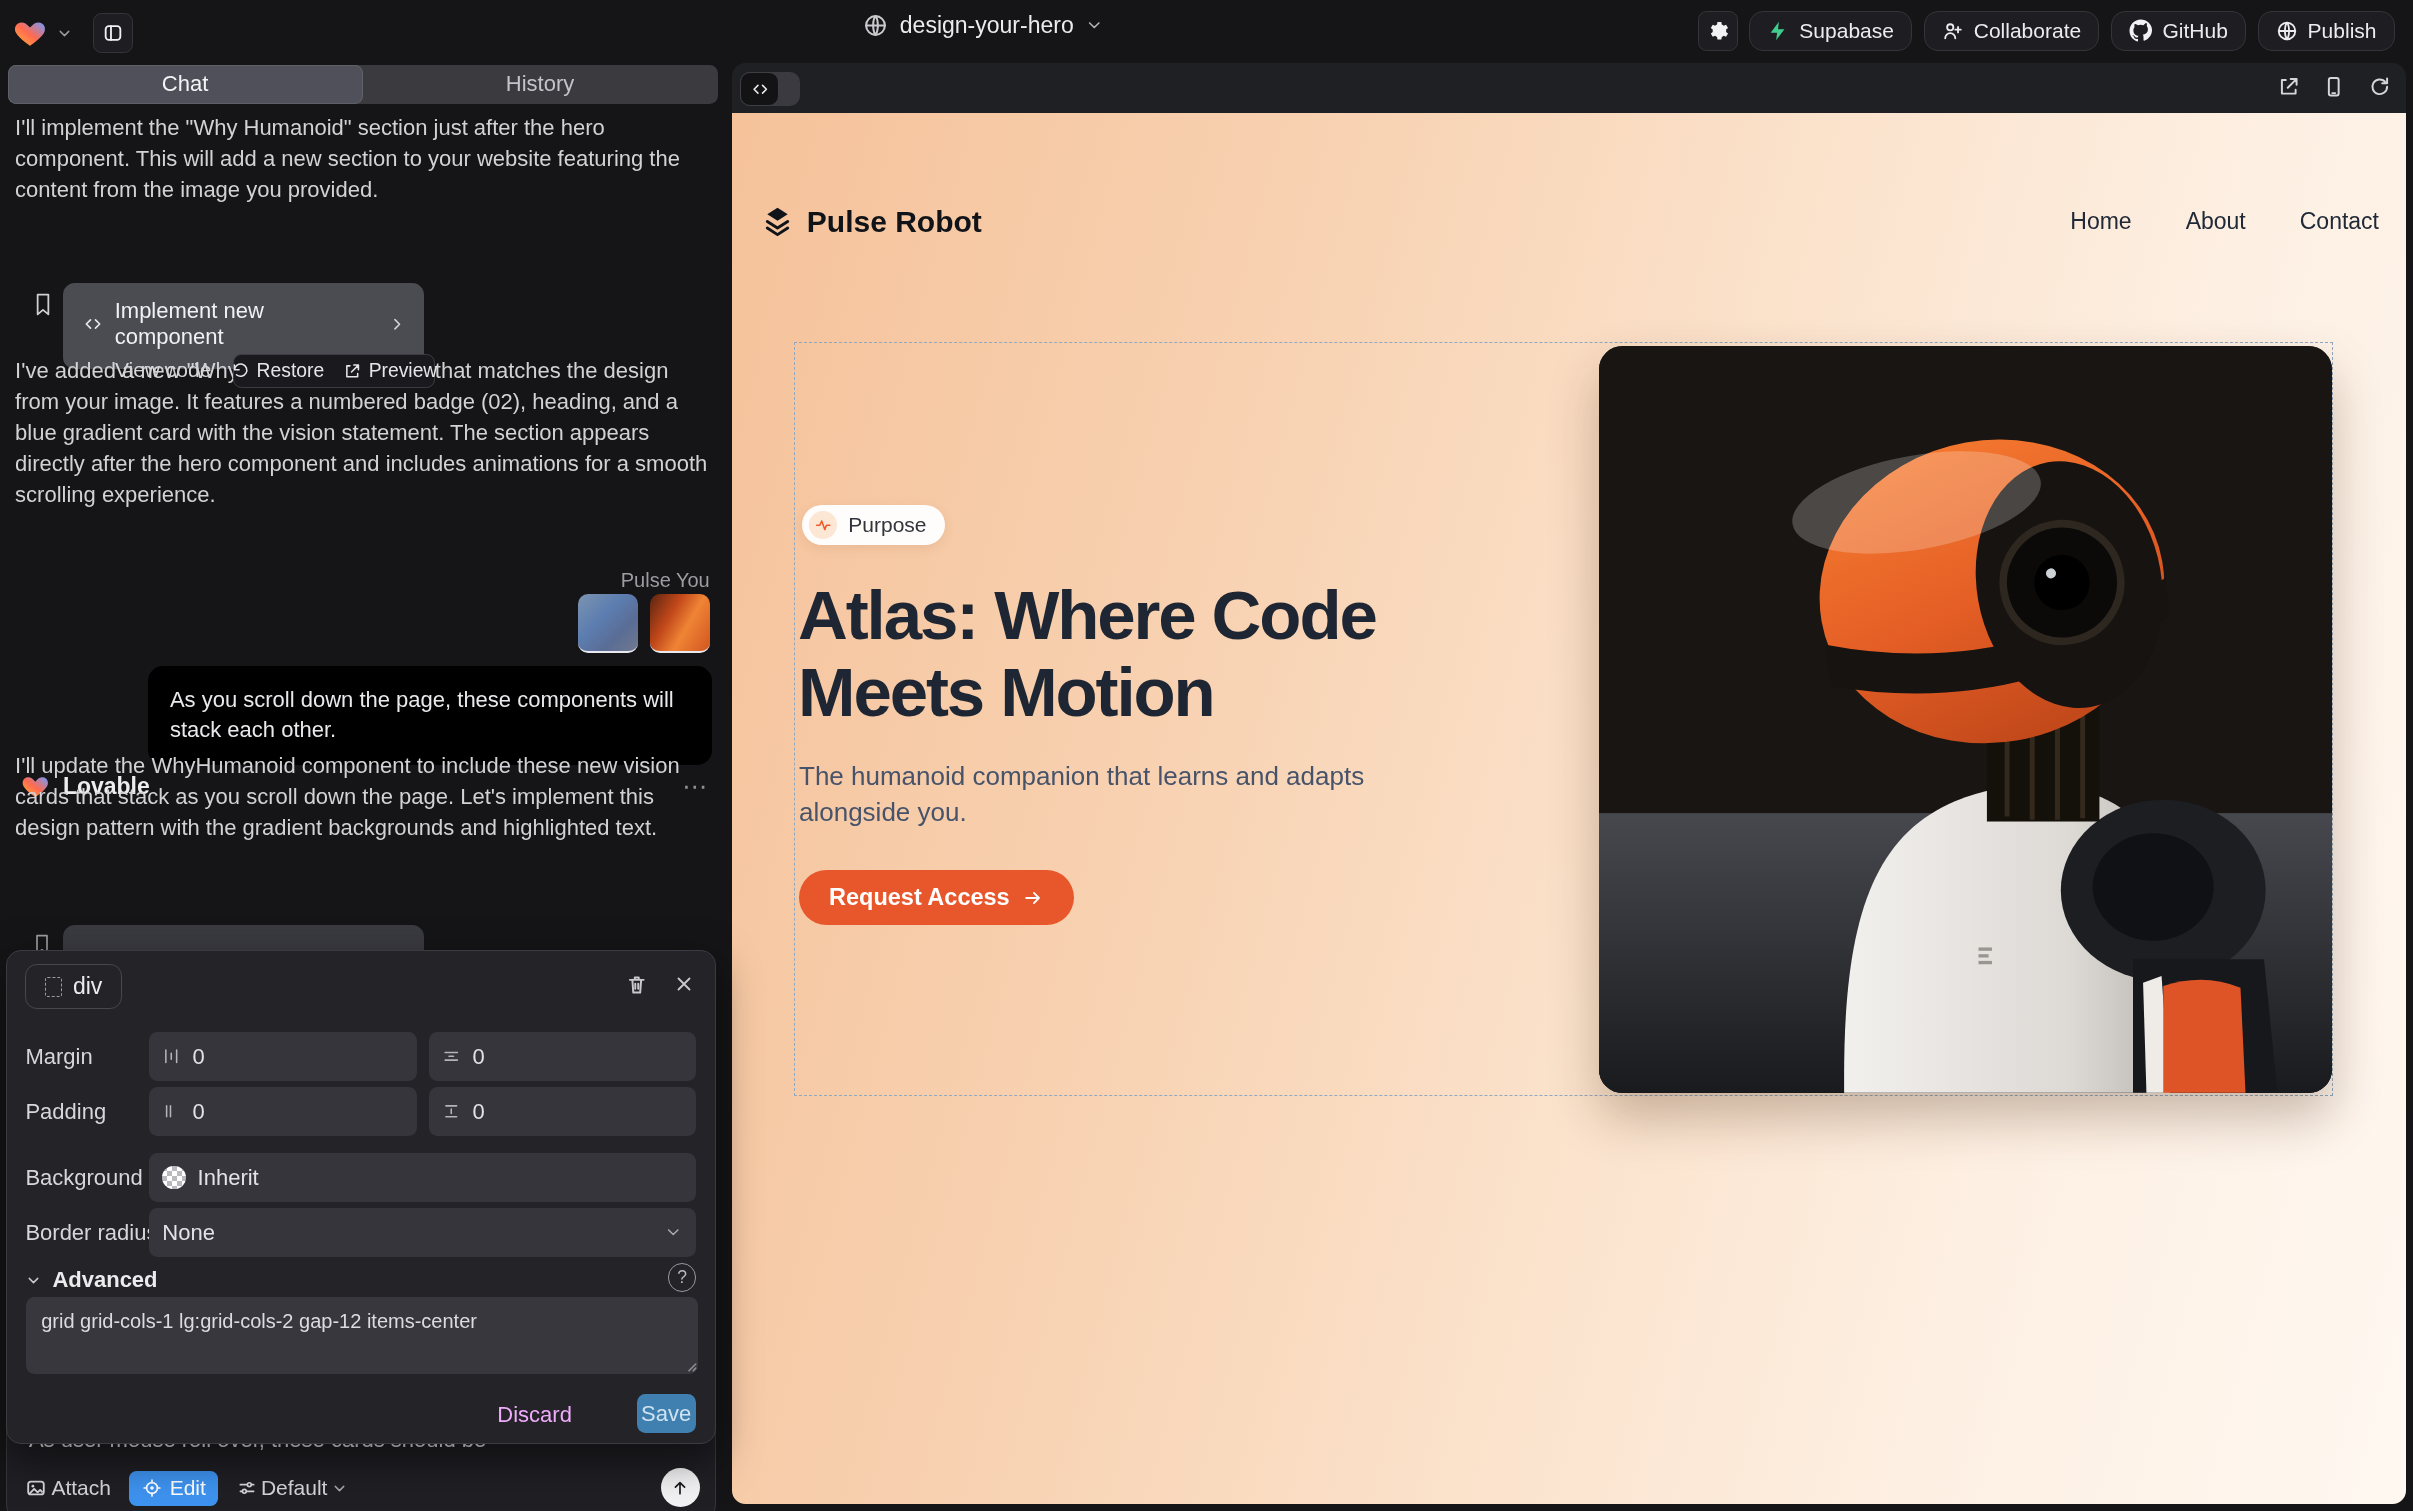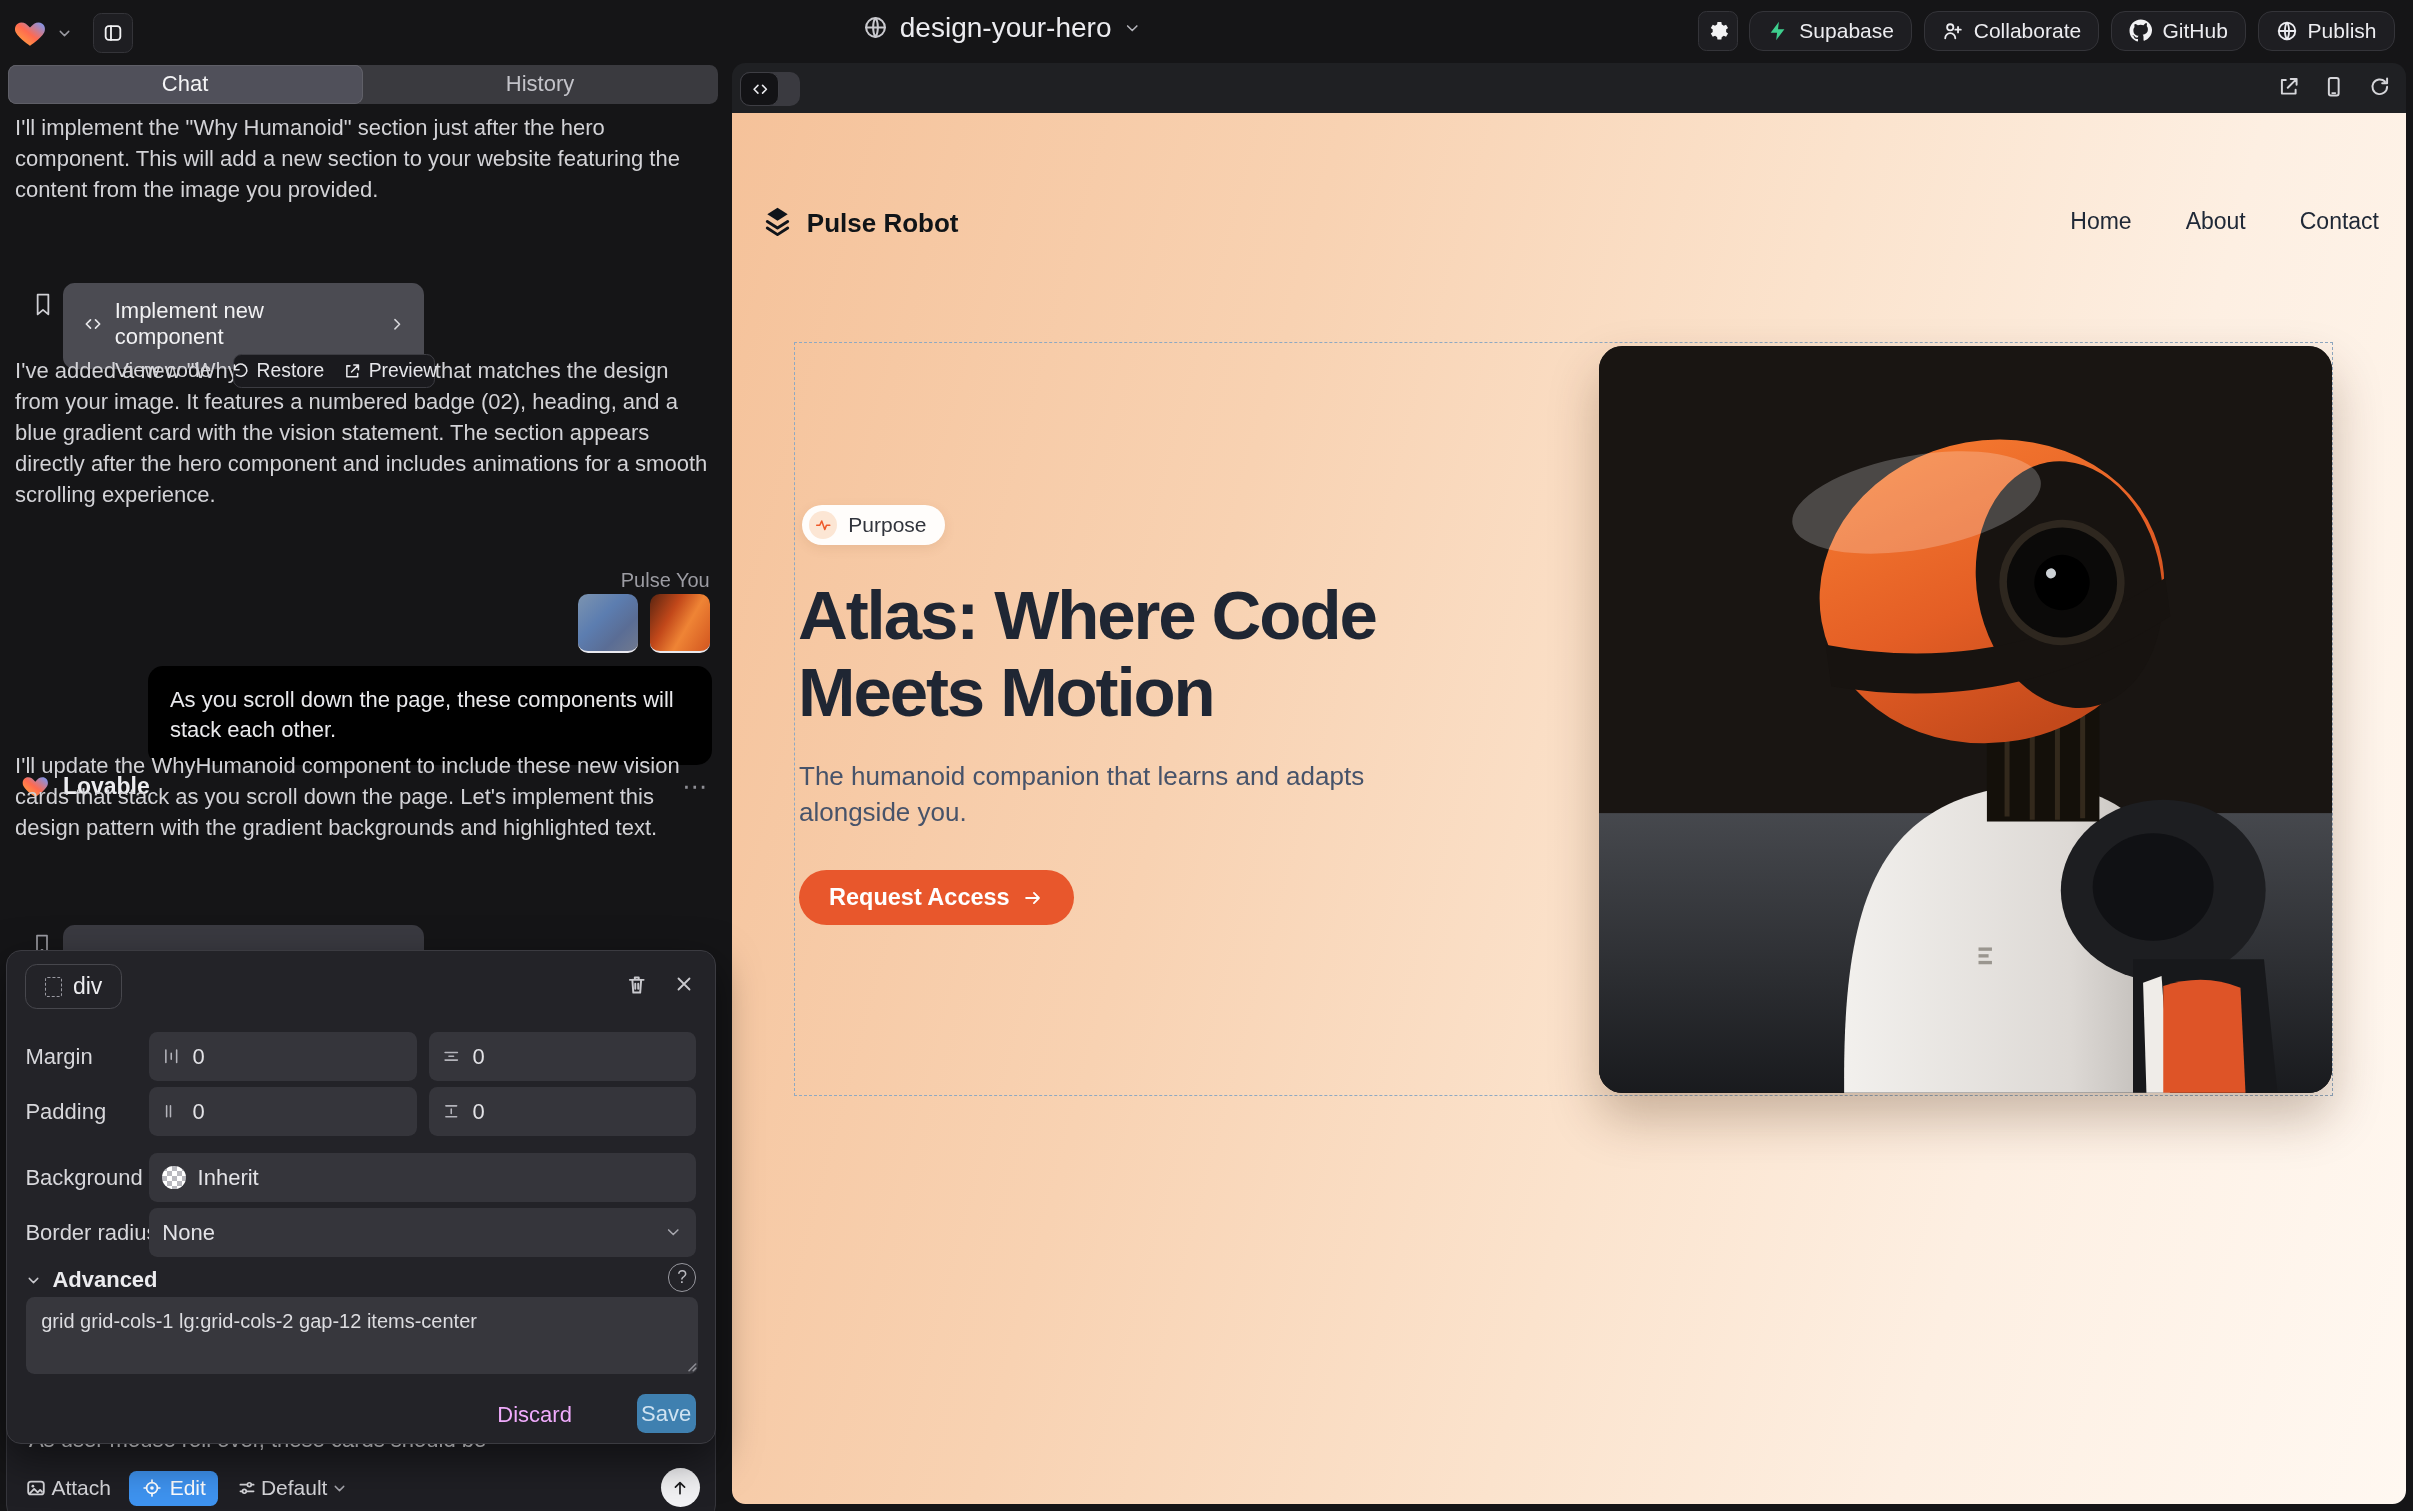--- a/index.html
+++ b/index.html
@@ -7,21 +7,21 @@
   .abs { position:absolute; }
   #stage { position:relative; width:2413px; height:1512px; background:#151517; }
 
   svg.ic { display:block; }
   .stroke { fill:none; stroke:currentColor; stroke-width:2; stroke-linecap:round; stroke-linejoin:round; }
 
   
   #topbar { position:absolute; left:0; top:0; width:2413px; height:63px; }
   .tb-btn { display:flex; align-items:center; gap:10px; height:40px; padding:0 17px; background:#1e1e22; border:0.8px solid #343439; border-radius:14px; color:#ececf0; font-size:21px; }
   .tb-icon-btn { width:40px; height:40px; display:flex; align-items:center; justify-content:center; background:#1e1e22; border:0.8px solid #343439; border-radius:8.4px; color:#f2f2f4; }
-  #project-pill { position:absolute; left:863px; top:11.8px; display:flex; align-items:center; gap:11.8px; color:#ececf0; font-size:28px; }
+  #project-pill { position:absolute; left:863px; top:11.8px; display:flex; align-items:center; gap:11.8px; color:#ececf0; font-size:23px; }
   #topbar-right { position:absolute; right:18.5px; top:11px; display:flex; gap:11.8px; }
 
   
   #chat { position:absolute; left:5.9px; top:63px; width:713px; height:1449px; color:#d3d3d8; }
   #tabstrip { position:absolute; left:1.7px; top:1.7px; width:710px; height:39px; background:#3a3a3f; border-radius:8.4px; display:flex; }
   .tab { flex:1; display:flex; align-items:center; justify-content:center; font-size:22px; color:#c3c3c9; border-radius:8.4px; }
   .tab.sel { background:#50505a; color:#f4f4f6; box-shadow:inset 0 0 0 0.8px #64646c; }
   .msg { position:absolute; left:9.2px; width:694px; font-size:22px; line-height:31px; color:#d2d2d6; }
   #comp-card { position:absolute; left:57px; top:220px; width:361px; height:86px; background:#4b4b52; border-radius:11.8px; padding:15px 17px 0 20px; }
   #comp-card .row1 { display:flex; align-items:center; gap:11.8px; color:#f1f1f3; font-size:22px; }
@@ -70,21 +70,21 @@
   #pv-toggle { position:absolute; left:8.4px; top:9.2px; width:60px; height:34px; background:#3a3a40; border-radius:10px; }
   #pv-toggle .seg { position:absolute; left:0; top:0; width:39px; height:34px; background:#131316; border:0.8px solid #3e3e44; border-radius:10px; color:#ececf0; display:flex; align-items:center; justify-content:center; }
   #pv-url { position:absolute; left:0; top:0; width:100%; height:50px; display:flex; align-items:center; justify-content:center; gap:6.7px; font-size:20px; color:#b7b7bd; }
   #pv-url .page { color:#eeeef1; }
   #pv-icons { position:absolute; right:15px; top:11.8px; display:flex; gap:22px; color:#d6d6da; }
 
   
   #site { position:absolute; left:0; top:50px; width:1674px; height:1391px; border-radius:0 0 13.4px 13.4px; overflow:hidden;
           background:linear-gradient(105deg,#f5c29a 0%,#f8d2b2 30%,#fbe3cd 55%,#fdefe2 75%,#fff8f1 100%); }
   #site-header { position:absolute; left:28px; top:91px; width:1619px; display:flex; align-items:center; }
-  #brand { display:flex; align-items:flex-end; gap:11.8px; color:#101418; font-size:26px; font-weight:700; }
+  #brand { display:flex; align-items:flex-end; gap:11.8px; color:#101418; font-size:30px; font-weight:700; }
   #site-nav { margin-left:auto; display:flex; gap:54px; font-size:23px; font-weight:500; color:#202937; }
   #sel-rect { position:absolute; left:62px; top:229px; width:1539px; height:754px; border:1.7px dashed #8fa9c2; }
   #badge { position:absolute; left:70px; top:392px; height:40px; background:#fffdfb; border-radius:839px; display:flex; align-items:center; gap:11px; padding:0 18.5px 0 6.7px; font-size:21px; color:#31343c; font-weight:500; box-shadow:0 3.4px 11.8px rgba(120,70,30,.10); }
   #badge .circ { width:28.6px; height:28.6px; border-radius:50%; background:#fce6d4; display:flex; align-items:center; justify-content:center; color:#ee5a2b; }
   #hero-h1 { position:absolute; left:66px; top:464px; width:756px; font-size:69px; line-height:77px; font-weight:700; letter-spacing:-2.1px; color:#1f2633; }
   #hero-p { position:absolute; left:67px; top:645px; width:571px; font-size:26px; line-height:36px; color:#47536a; }
   #cta { position:absolute; left:67px; top:757px; height:55px; display:flex; align-items:center; gap:12.6px; padding:0 30px; background:#e8572c; border-radius:839px; color:#fff; font-size:23.5px; font-weight:600; }
   #robot-card { position:absolute; left:867px; top:233px; width:733px; height:747px; background:#0f121a; border-radius:23.5px; overflow:hidden; box-shadow:0 25px 50px rgba(70,35,10,.28); }
 </style>
 </head>

